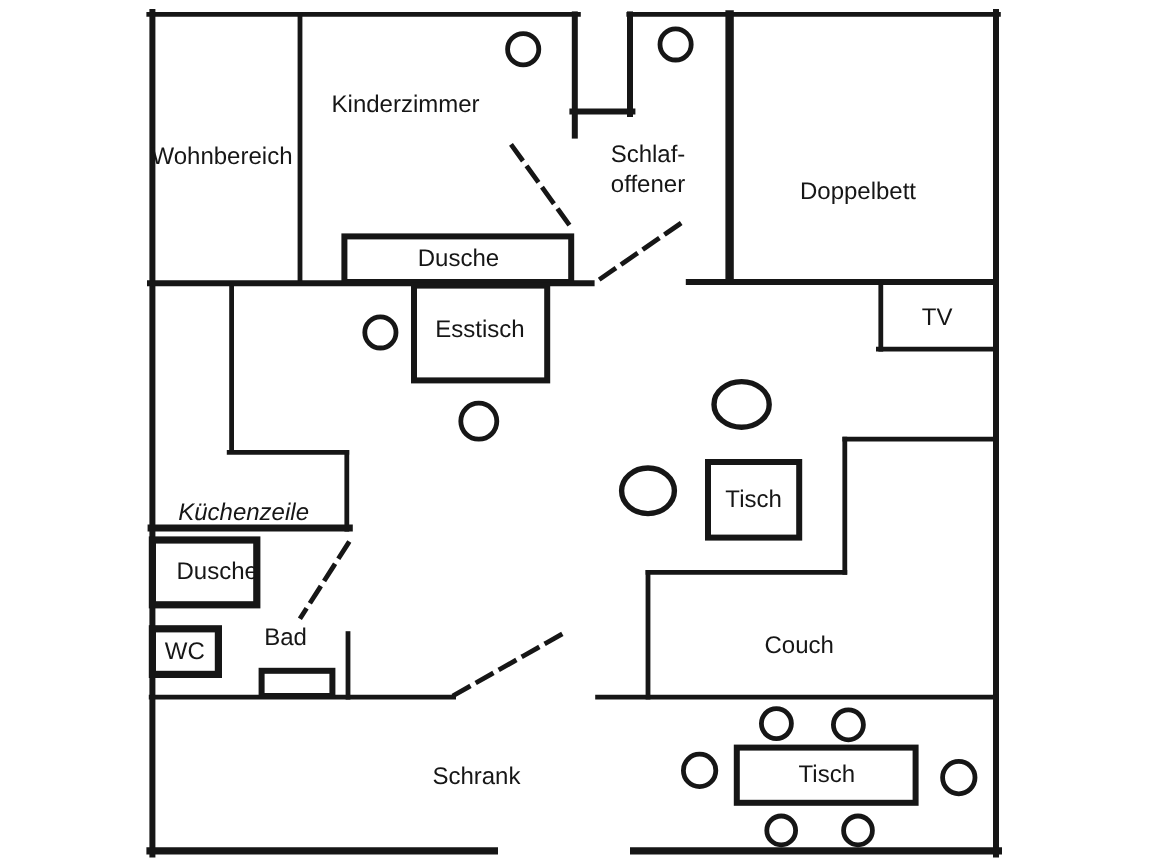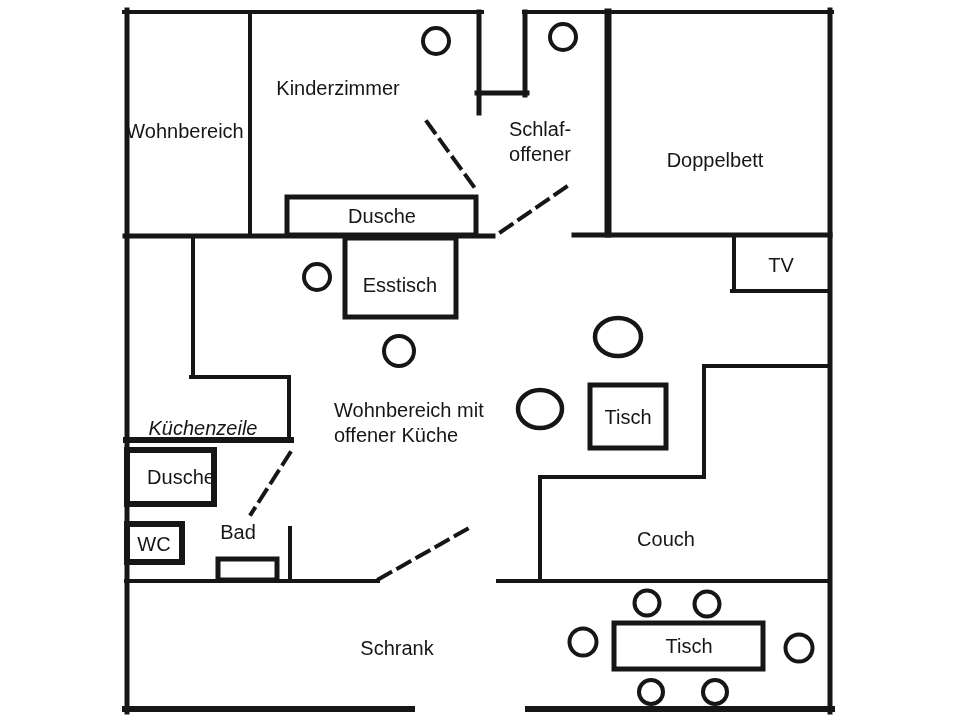--- a/index.html
+++ b/index.html
@@ -87,27 +87,25 @@
         <circle cx="715" cy="692" r="12"></circle>
       </g>
     </g>
   </svg>
 
   <div class="label" style="left:185px;top:131px;">Wohnbereich</div>
   <div class="label" style="left:338px;top:88px;">Kinderzimmer</div>
   <div class="label" style="left:540px;top:142px;">Schlaf-
 offener</div>
   <div class="label" style="left:715px;top:129px;margin-top:31px;">Doppelbett</div>
-  <div class="label-left" style="left:334px;top:423px;">Wohnbereich mit
-offener Küche</div>
   <div class="label" style="left:238px;top:532px;text-align:right;">Bad</div>
   <div class="label" style="left:397px;top:648px;">Schrank</div>
 
   <div class="label" style="left:382px;top:216px;">Dusche</div>
-  <div class="label" style="left:400px;top:275px;margin-top:10px;">Esstisch</div>
+  <div class="label" style="left:400px;top:275px;">Esstisch</div>
   <div class="label" style="left:781px;top:265px;">TV</div>
   <div class="label" style="left:203px;top:428px;font-style:italic;">Küchenzeile</div>
   <div class="label" style="left:181px;top:477px;">Dusche</div>
   <div class="label" style="left:154px;top:544px;">WC</div>
   <div class="label" style="left:628px;top:417px;">Tisch</div>
   <div class="label" style="left:666px;top:539px;">Couch</div>
   <div class="label" style="left:689px;top:646px;">Tisch</div>
 
 </div>
 

